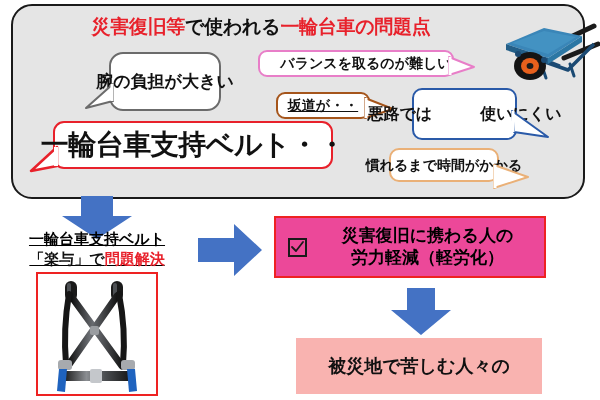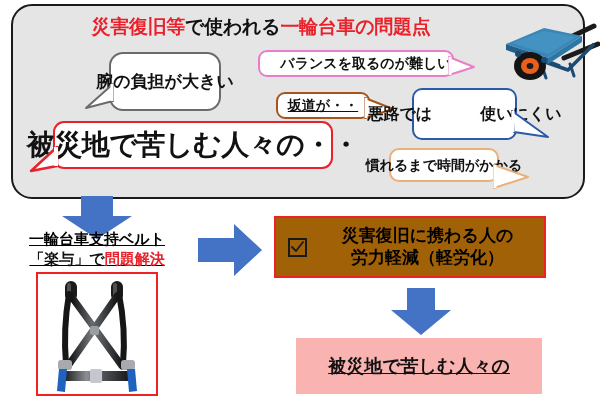--- a/index.html
+++ b/index.html
@@ -176,21 +176,21 @@
 
   
   #effect-box {
     position: absolute;
     left: 274px;
     top: 216px;
     width: 272px;
     height: 62px;
     box-sizing: border-box;
     border: 2px solid #ee2222;
-    background: #a16207;
+    background: #ec4899;
     display: flex;
     align-items: center;
     padding-left: 12px;
     font-family: Liberation Serif, serif;
   }
   #effect-checkbox {
     width: 19px;
     height: 19px;
     border: 2px solid #1a1a1a;
     box-sizing: border-box;
@@ -218,21 +218,20 @@
     background: #f9b3b0;
     display: flex;
     align-items: center;
     justify-content: center;
     text-align: center;
     font-size: 18px;
     font-weight: bold;
     line-height: 1.25;
     white-space: nowrap;
     color: #111111;
-    text-decoration: underline;
   }
 </style>
 </head>
 <body>
 
 <div id="problem-panel">
 
   <div id="panel-title">
     <span class="t-red">災害復旧等</span><span class="t-black">で使われる</span><span class="t-red">一輪台車の問題点</span>
   </div>
@@ -274,21 +273,21 @@
   <div class="bubble" id="bubble-time">
     <span>慣れるまで</span>
     <span>時間がかかる</span>
     <svg class="tail-svg" width="37" height="28" viewBox="0 0 37 28">
       <path d="M1,1 L35,13 L1,24 Z" fill="#ffffff" stroke="#eab077" stroke-width="2" stroke-linejoin="round"></path>
       <path d="M2,1 L2,24" stroke="#ffffff" stroke-width="3"></path>
     </svg>
   </div>
 
   <div class="bubble" id="bubble-tipped">
-    <span>被災地で苦しむ人々の・・</span>
+    <span>一輪台車支持ベルト・・</span>
     <svg class="tail-svg" width="30" height="30" viewBox="0 0 30 30">
       <path d="M28,2 L2,26 L28,21 Z" fill="#ffffff" stroke="#e8212b" stroke-width="2.5" stroke-linejoin="round"></path>
       <path d="M27,2 L27,21" stroke="#ffffff" stroke-width="4"></path>
     </svg>
   </div>
 
   <svg id="wheelbarrow" viewBox="0 0 108 72">
 
     <path d="M62,28 L96,12" stroke="#1b1b1b" stroke-width="5" stroke-linecap="round"></path>
     <path d="M66,44 L100,30" stroke="#1b1b1b" stroke-width="5" stroke-linecap="round"></path>

